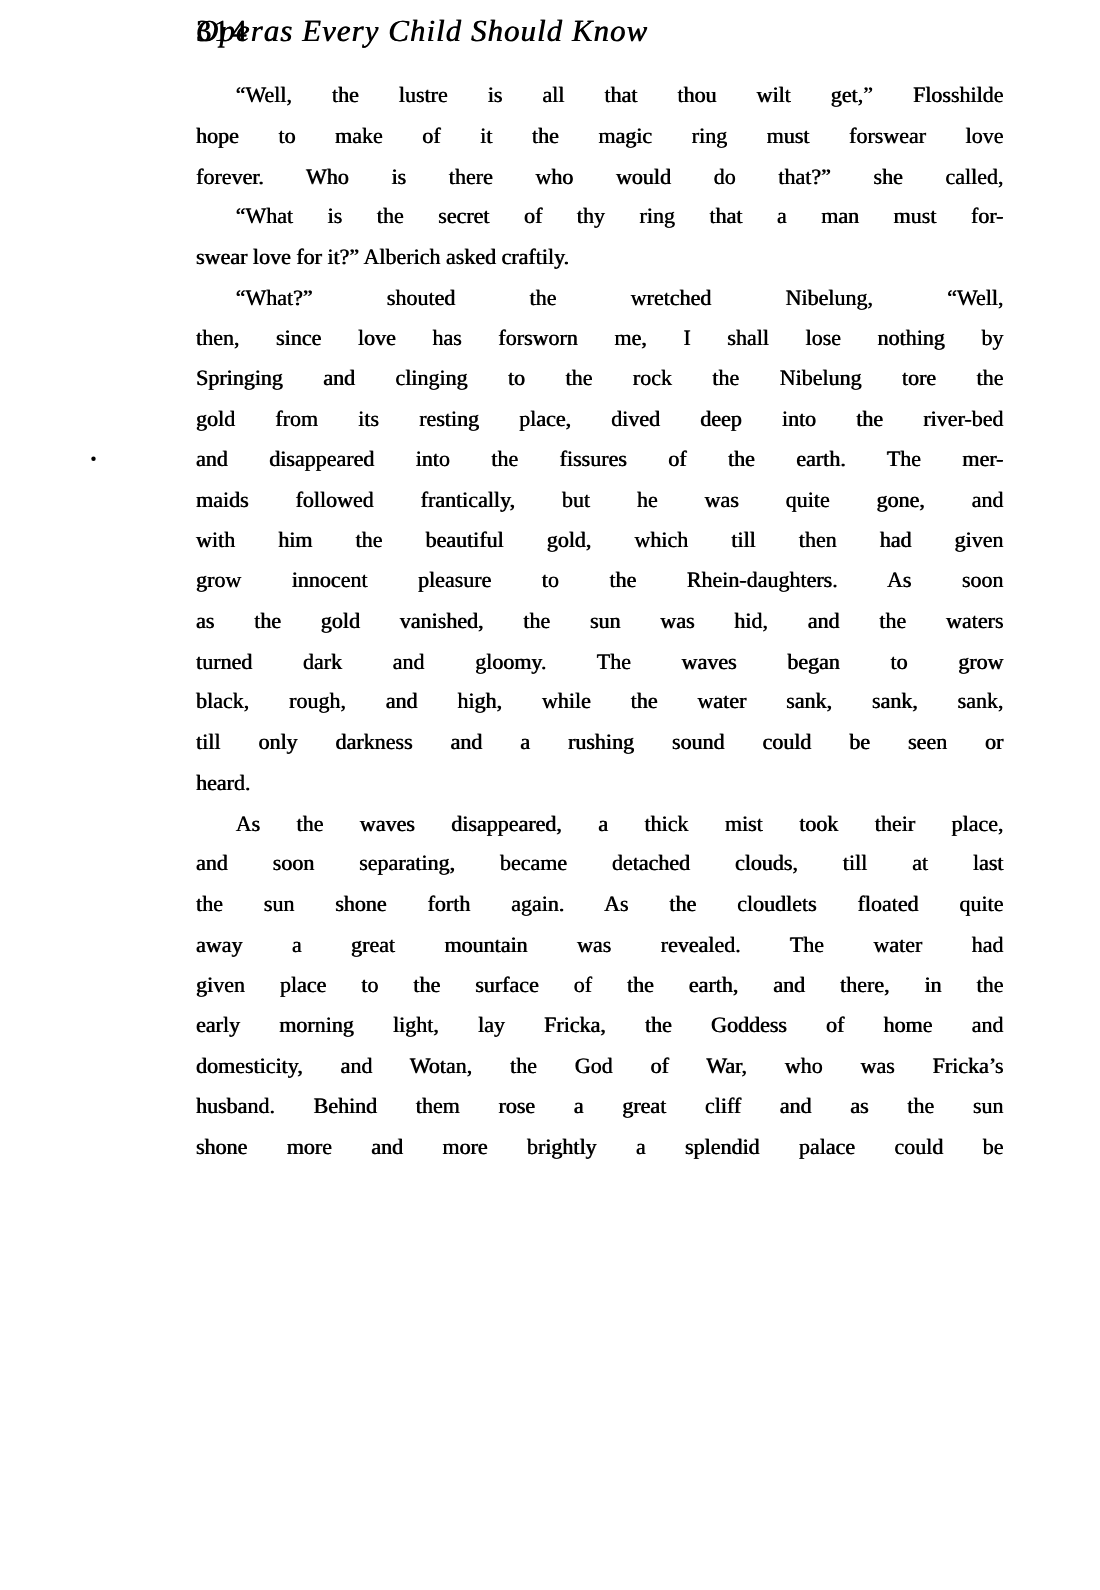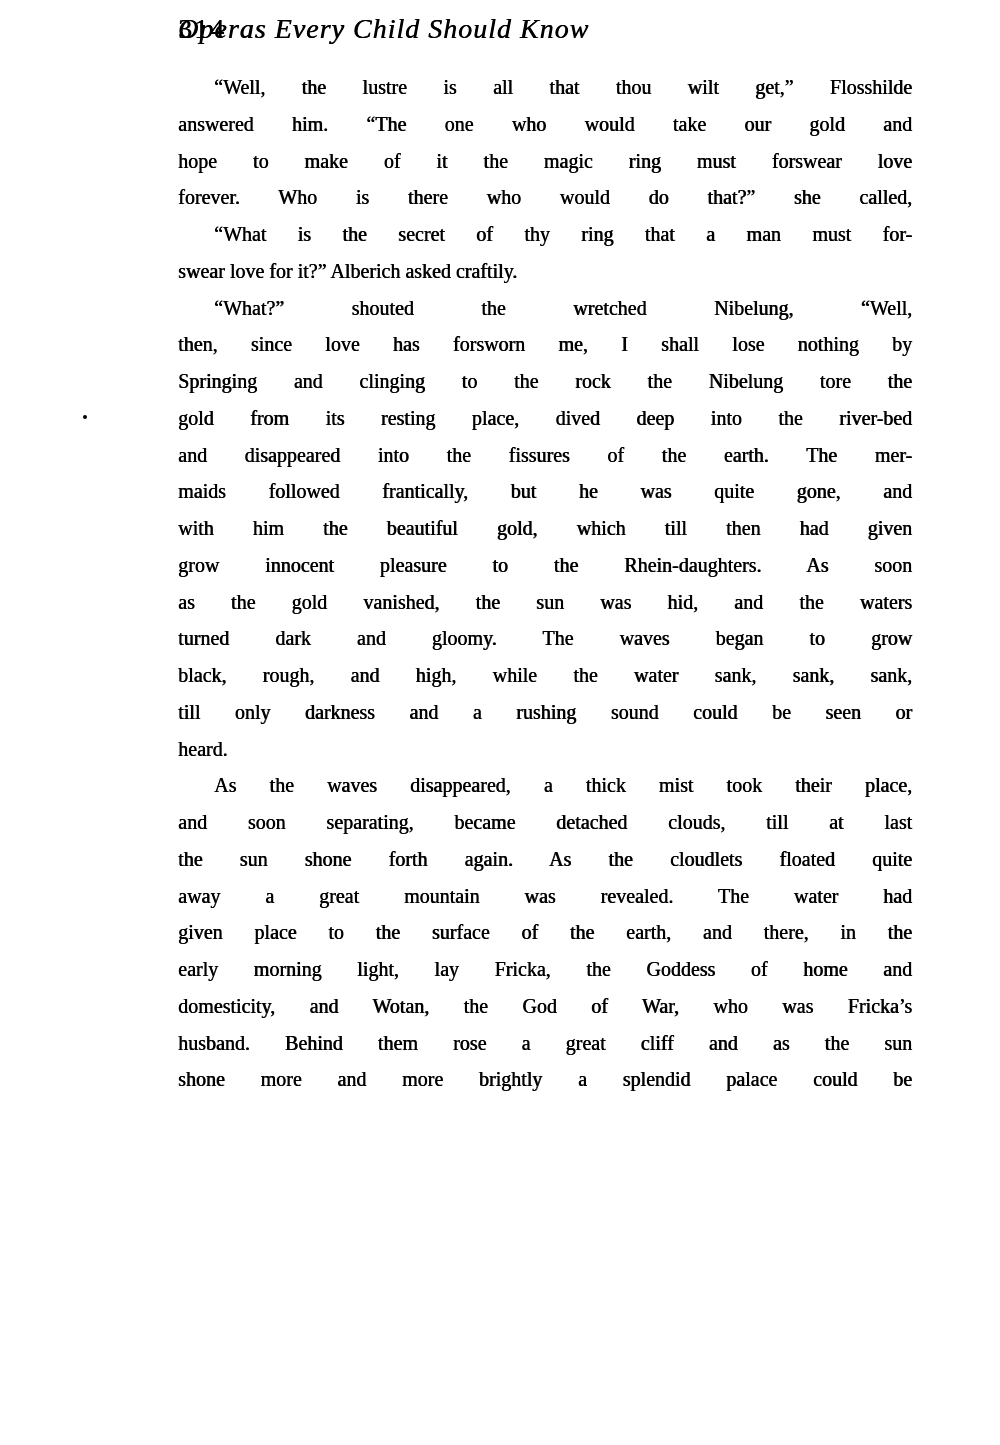--- a/index.html
+++ b/index.html
@@ -86,21 +86,20 @@
 <div class="page">
 
   <div class="header">
     <span class="page-number">314</span>
     <span class="running-title">Operas Every Child Should Know</span>
   </div>
 
   <div class="text-block">
       <div class="paragraph">
         <div class="line first">“Well, the lustre is all that thou wilt get,” Flosshilde</div>
-        <div class="line">answered him. “The one who would take our gold and</div>
         <div class="line">hope to make of it the magic ring must forswear love</div>
         <div class="line">forever. Who is there who would do that?” she called,</div>
       </div>
       <div class="paragraph">
         <div class="line first">“What is the secret of thy ring that a man must for-</div>
         <div class="line last">swear love for it?” Alberich asked craftily.</div>
       </div>
       <div class="paragraph">
         <div class="line first">“What?” shouted the wretched Nibelung, “Well,</div>
         <div class="line">then, since love has forsworn me, I shall lose nothing by</div>

